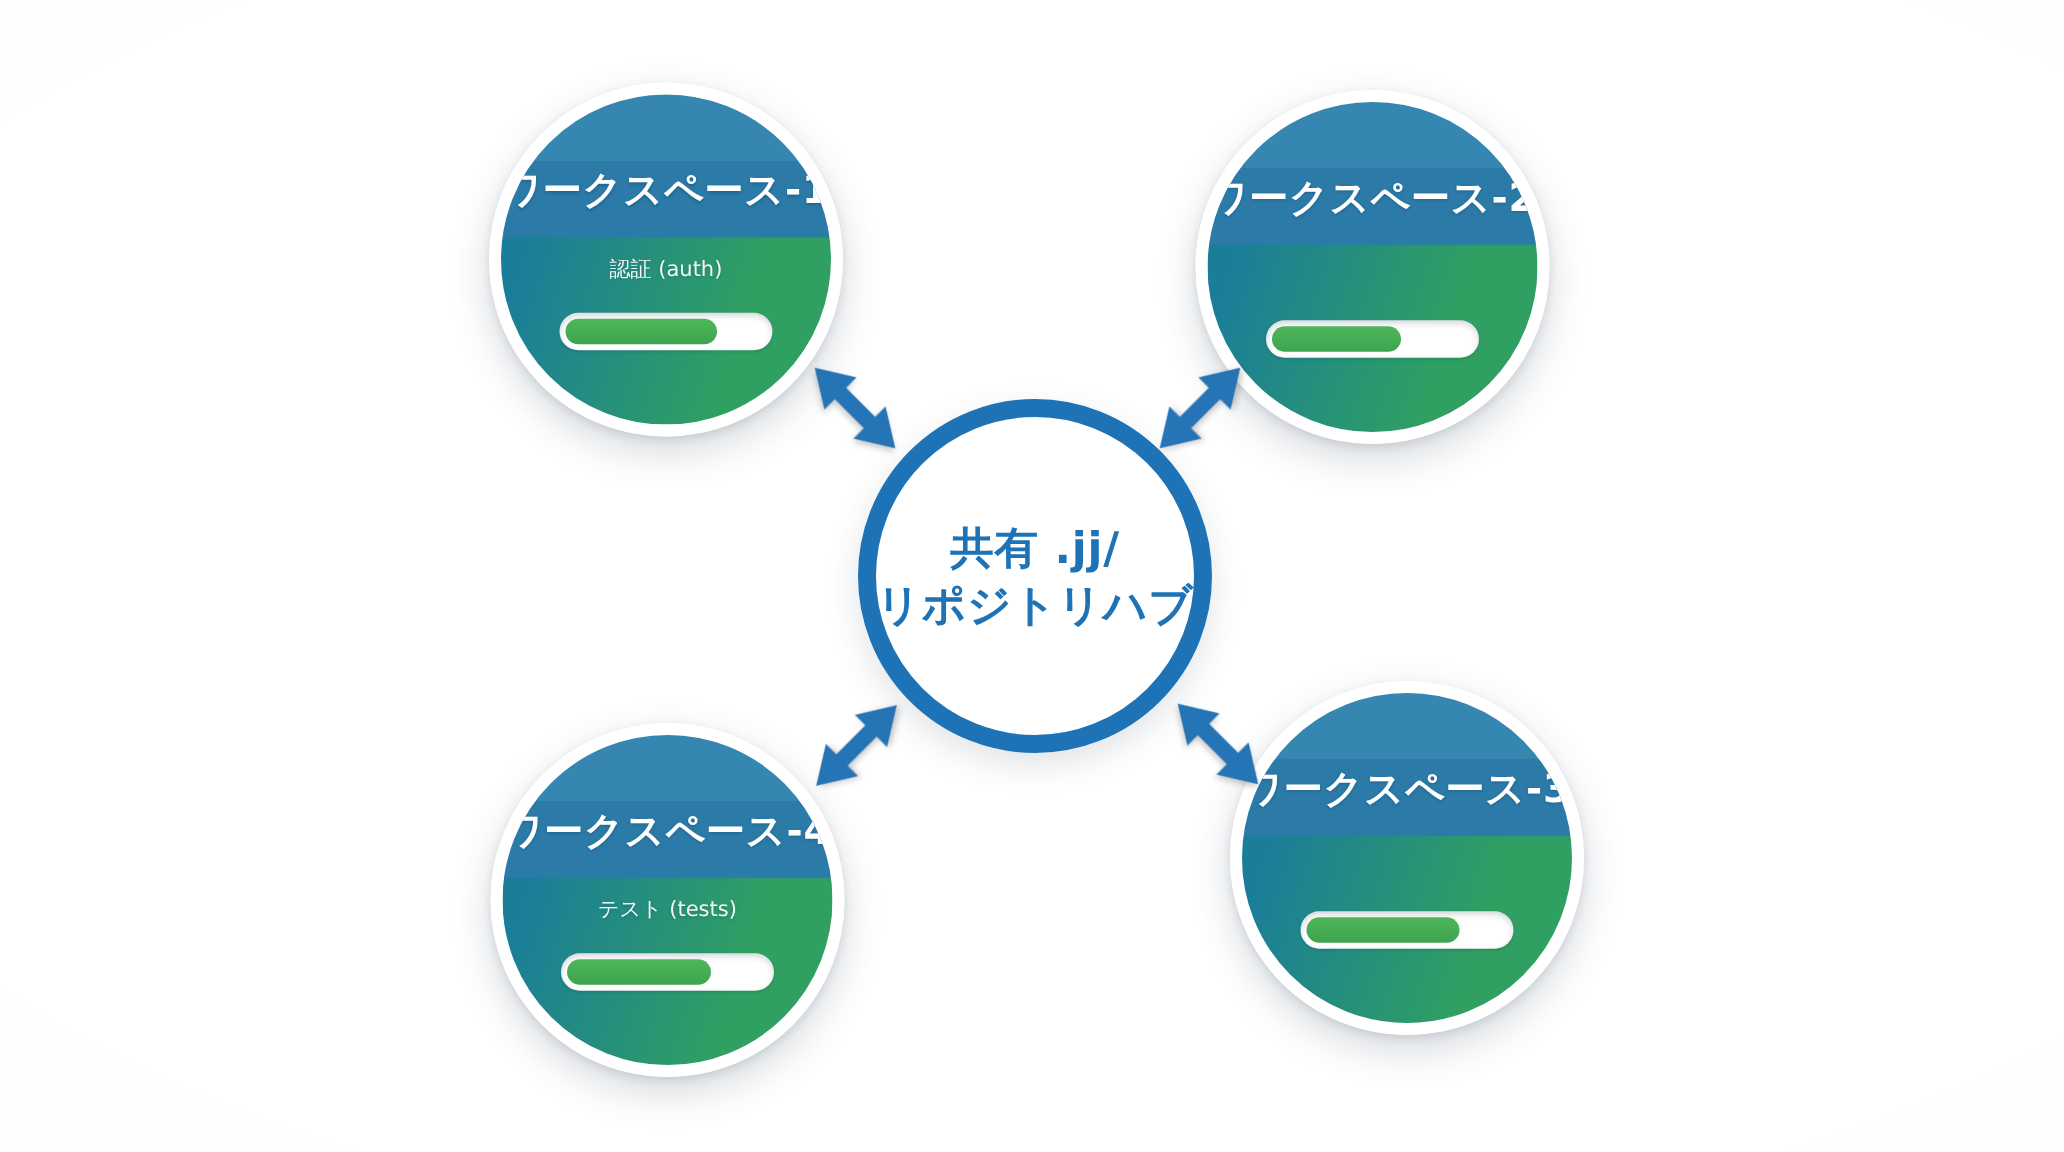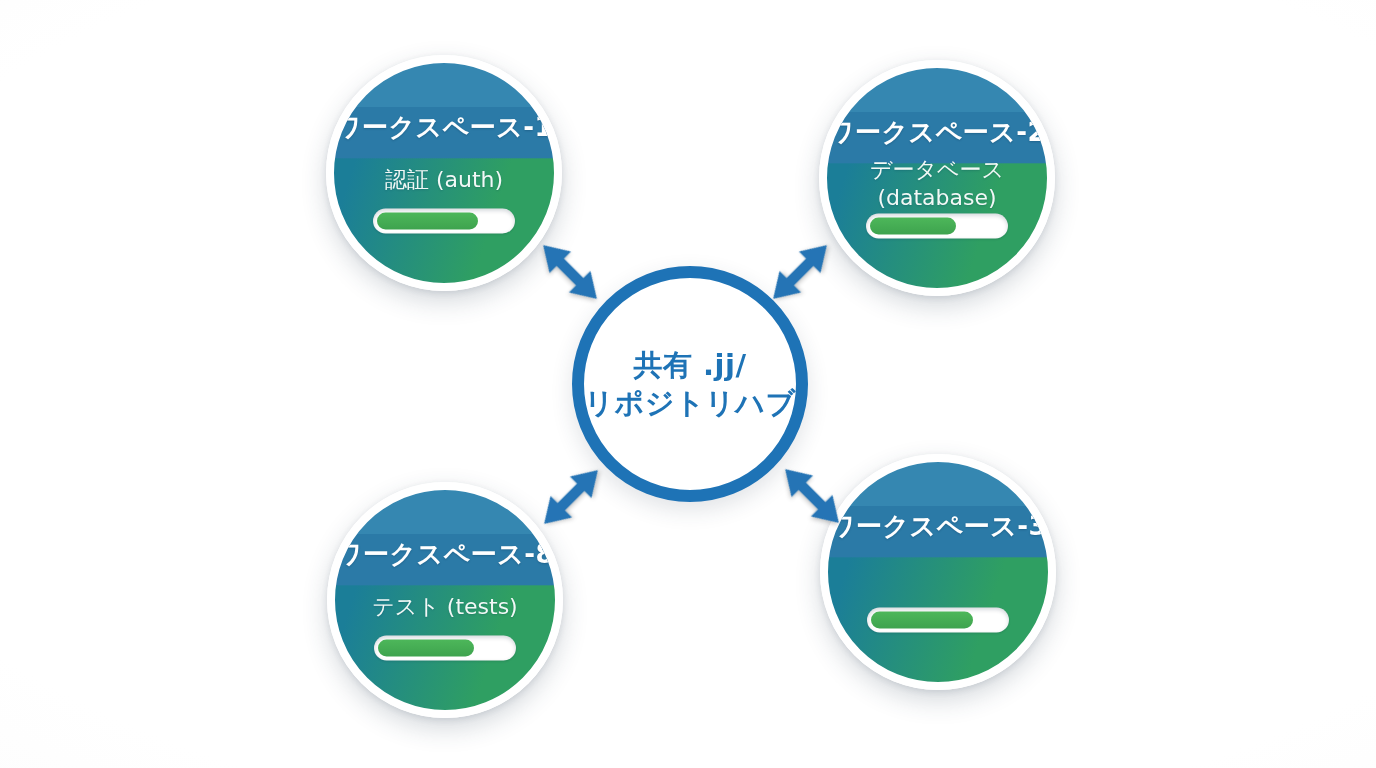--- a/index.html
+++ b/index.html
@@ -31,38 +31,38 @@
     position:absolute;top:29%;left:0;width:100%;
     transform:translateY(-50%);
     text-align:center;color:#ffffff;font-size:26px;font-weight:700;
     letter-spacing:0.5px;
     text-shadow:0 1px 2px rgba(0,40,70,0.25);
     white-space:nowrap;
   }
   .ws-subtitle{
     position:absolute;top:53%;left:50%;width:200px;
     transform:translate(-50%,-50%);
-    text-align:center;color:#f2f8f6;font-size:22px;font-weight:400;
+    text-align:center;color:#f2f8f6;font-size:14px;font-weight:400;
     line-height:1.3;
     text-shadow:0 1px 2px rgba(0,40,70,0.20);
   }
   .ws-progress-track{
     position:absolute;top:72%;left:50%;
     transform:translate(-50%,-50%);
     width:142px;height:25px;border-radius:13px;background:#ffffff;
     box-shadow:0 2px 4px rgba(0,30,50,0.18) inset, 0 1px 2px rgba(0,30,50,0.15);
     padding:4px;box-sizing:border-box;
   }
   .ws-progress-fill{
     height:100%;border-radius:9px;
     background:linear-gradient(to bottom,#4db75a,#3ea34e);
   }
 
   #workspace-1{left:326px;top:55px;}
-  #workspace-2{left:819px;top:60px;}
+  #workspace-2{left:797px;top:60px;}
   #workspace-3{left:820px;top:454px;}
   #workspace-4{left:327px;top:482px;}
 
   
   .hub{
     position:absolute;left:572px;top:266px;
     width:212px;height:212px;border-radius:50%;
     background:#ffffff;border:12px solid #1e73b6;
     box-shadow:0 8px 22px rgba(40,60,80,0.14);
     display:flex;align-items:center;justify-content:center;
@@ -91,35 +91,34 @@
   <div class="workspace" id="workspace-1">
     <div class="ws-title">ワークスペース-1</div>
     <div class="ws-subtitle">認証 (auth)</div>
     <div class="ws-progress-track">
       <div class="ws-progress-fill" style="width: 75%;"></div>
     </div>
   </div>
 
   <div class="workspace" id="workspace-2">
     <div class="ws-title">ワークスペース-2</div>
-    <div class="ws-subtitle">データベース (database)</div>
     <div class="ws-progress-track">
       <div class="ws-progress-fill" style="width: 64%;"></div>
     </div>
   </div>
 
   <div class="workspace" id="workspace-3">
     <div class="ws-title">ワークスペース-3</div>
     <div class="ws-progress-track">
       <div class="ws-progress-fill" style="width: 76%;"></div>
     </div>
   </div>
 
   <div class="workspace" id="workspace-4">
-    <div class="ws-title">ワークスペース-8</div>
+    <div class="ws-title">ワークスペース-4</div>
     <div class="ws-subtitle">テスト (tests)</div>
     <div class="ws-progress-track">
       <div class="ws-progress-fill" style="width: 72%;"></div>
     </div>
   </div>
 
   <div class="hub">
     <div class="hub-label">
       <div>共有 .jj/</div>
       <div>リポジトリハブ</div>

